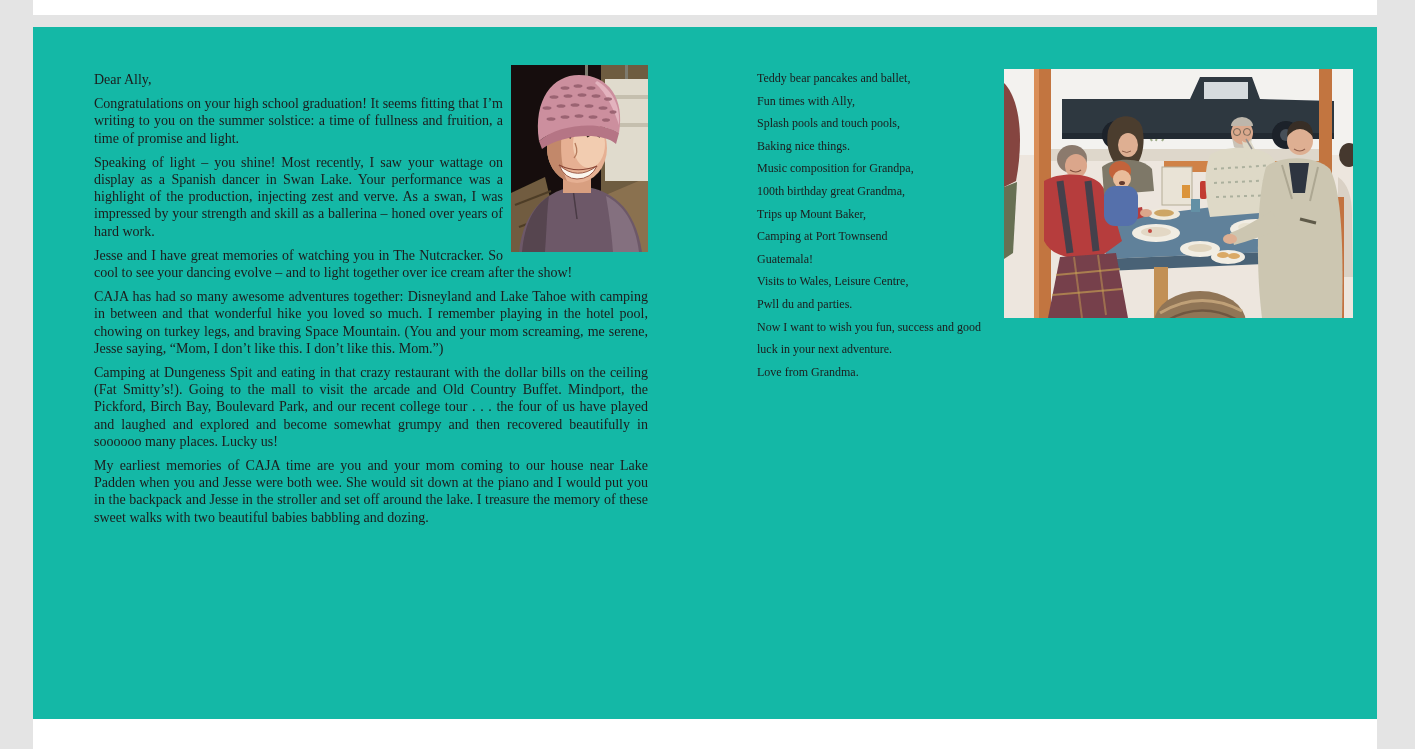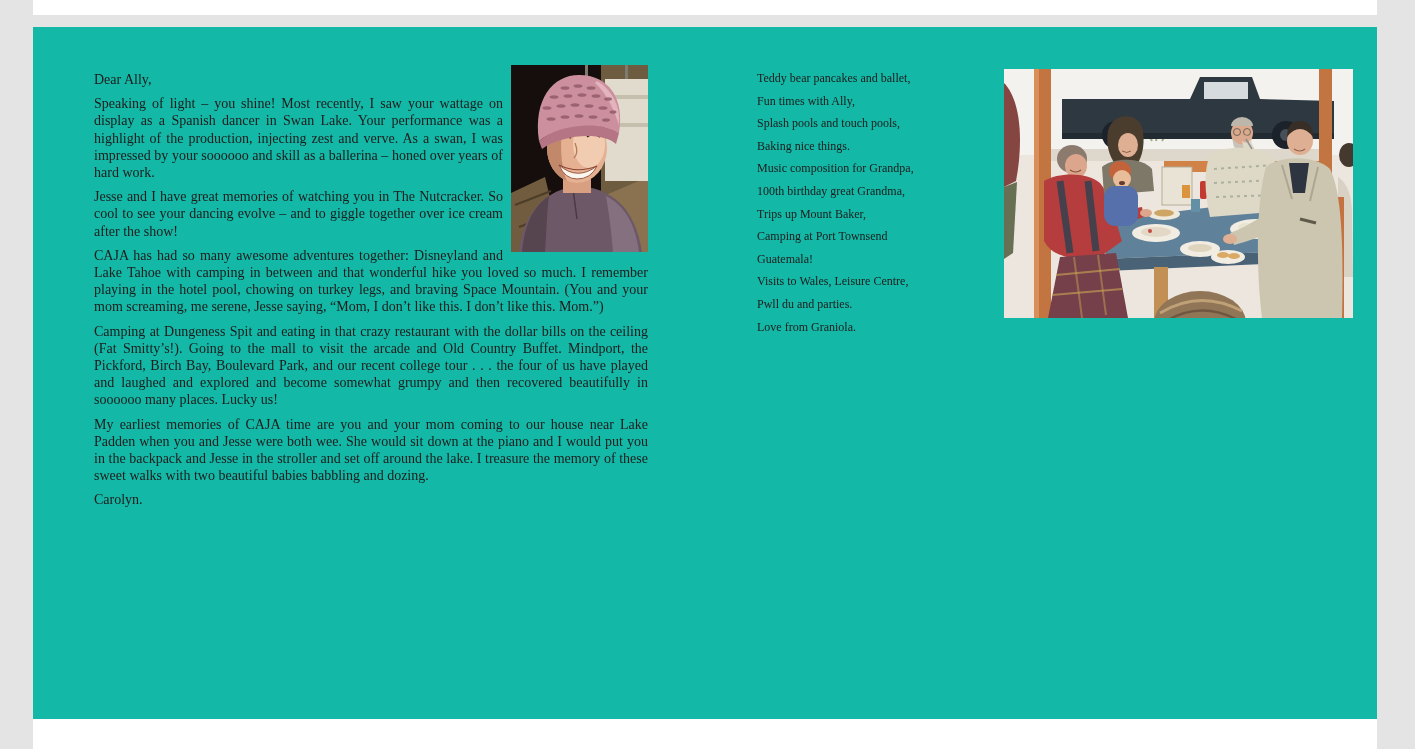--- a/index.html
+++ b/index.html
@@ -106,26 +106,26 @@
               <ellipse cx="54" cy="52" rx="4.5" ry="1.8"></ellipse>
               <ellipse cx="68" cy="51" rx="4.5" ry="1.8"></ellipse>
               <ellipse cx="82" cy="52" rx="4.5" ry="1.8"></ellipse>
               <ellipse cx="95" cy="55" rx="4" ry="1.8"></ellipse>
           </g>
         </g>
       </svg>
     </div>
 
     <p class="plain">Dear Ally,</p>
-    <p>Speaking of light – you shine! Most recently, I saw your wattage on display as a Spanish dancer in Swan Lake. Your performance was a highlight of the production, injecting zest and verve. As a swan, I was impressed by your soooooo and skill as a ballerina – honed over years of hard work.</p>
-    <p>Jesse and I have great memories of watching you in The Nutcracker. So cool to see your dancing evolve – and to giggle together over ice cream after the show!</p>
+    <p>Congratulations on your high school graduation! It seems fitting that I’m writing to you on the summer solstice: a time of fullness and fruition, a time of promise and light.</p>
+    <p>Speaking of light – you shine! Most recently, I saw your wattage on display as a Spanish dancer in Swan Lake. Your performance was a highlight of the production, injecting zest and verve. As a swan, I was impressed by your strength and skill as a ballerina – honed over years of hard work.</p>
+    <p>Jesse and I have great memories of watching you in The Nutcracker. So cool to see your dancing evolve – and to light together over ice cream after the show!</p>
     <p>CAJA has had so many awesome adventures together: Disneyland and Lake Tahoe with camping in between and that wonderful hike you loved so much. I remember playing in the hotel pool, chowing on turkey legs, and braving Space Mountain. (You and your mom screaming, me serene, Jesse saying, “Mom, I don’t like this. I don’t like this. Mom.”)</p>
     <p>Camping at Dungeness Spit and eating in that crazy restaurant with the dollar bills on the ceiling (Fat Smitty’s!). Going to the mall to visit the arcade and Old Country Buffet. Mindport, the Pickford, Birch Bay, Boulevard Park, and our recent college tour . . . the four of us have played and laughed and explored and become somewhat grumpy and then recovered beautifully in soooooo many places. Lucky us!</p>
     <p>My earliest memories of CAJA time are you and your mom coming to our house near Lake Padden when you and Jesse were both wee. She would sit down at the piano and I would put you in the backpack and Jesse in the stroller and set off around the lake. I treasure the memory of these sweet walks with two beautiful babies babbling and dozing.</p>
-    <p class="plain">Carolyn.</p>
   </section>
 
   <section class="poem">
     <div class="poem-photo">
       <svg width="349" height="249" viewBox="0 0 349 249">
         <defs>
             <filter id="fblur" x="-5%" y="-5%" width="110%" height="110%">
               <feGaussianBlur stdDeviation="0.7"></feGaussianBlur>
             </filter>
           </defs>
@@ -238,17 +238,18 @@
     <div class="poem-line">Fun times with Ally,</div>
     <div class="poem-line">Splash pools and touch pools,</div>
     <div class="poem-line">Baking nice things.</div>
     <div class="poem-line">Music composition for Grandpa,</div>
     <div class="poem-line">100th birthday great Grandma,</div>
     <div class="poem-line">Trips up Mount Baker,</div>
     <div class="poem-line">Camping at Port Townsend</div>
     <div class="poem-line">Guatemala!</div>
     <div class="poem-line">Visits to Wales, Leisure Centre,</div>
     <div class="poem-line">Pwll du and parties.</div>
-    <div class="poem-line">Love from Graniola.</div>
+    <div class="poem-line">Now I want to wish you fun, success and good luck in your next adventure.</div>
+    <div class="poem-line">Love from Grandma.</div>
   </section>
 </div>
 
 <div class="strip bottom"></div>
 
 </body></html>

